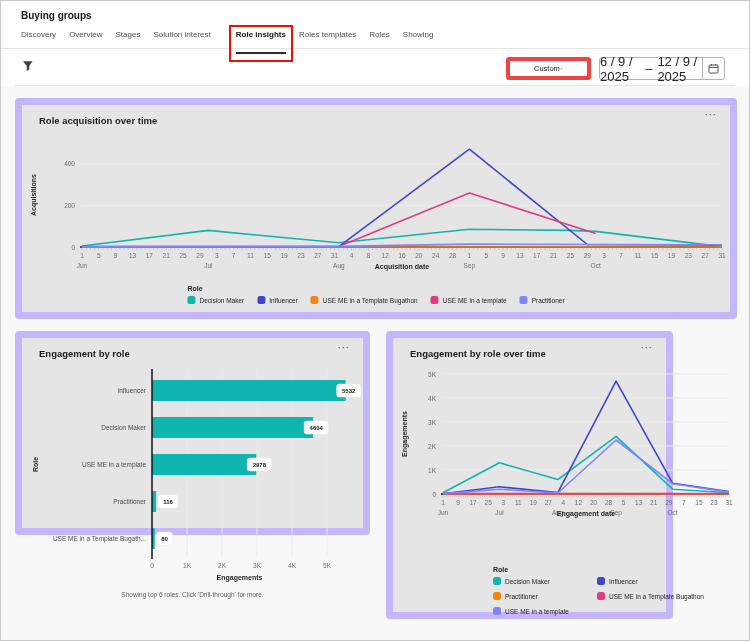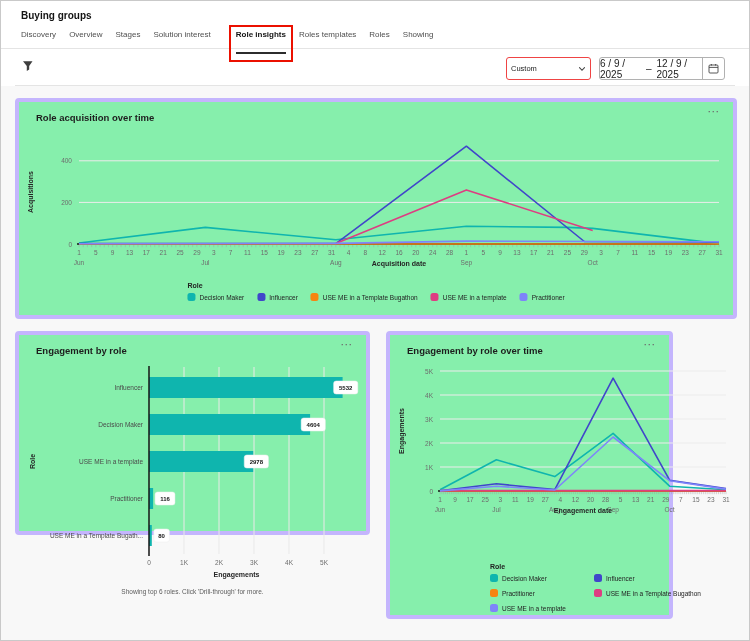--- a/index.html
+++ b/index.html
@@ -10,29 +10,29 @@
   .page-title{left:20px;top:9px;font-size:10px;font-weight:bold;color:#131313;}
   
   .tab-bar{left:20px;top:29px;display:flex;gap:13px;}
   .tab{position:relative;font-size:8px;color:#4f4f4f;padding-bottom:16px;cursor:pointer;white-space:nowrap;}
   .tab.active{color:#131313;font-weight:bold;margin-left:12px;}
   .tab-underline{position:absolute;left:0;right:0;bottom:1px;height:2px;background:#2c2c2c;}
   .annotation-box{position:absolute;left:-7px;right:-7px;top:-5px;bottom:-7px;border:2px solid var(--red,#EB1000);z-index:5;pointer-events:none;}
   .row-divider{left:0;right:0;top:47px;height:1px;background:#e4e4e4;}
   
   .funnel-btn{left:20px;top:58px;width:14px;height:14px;cursor:pointer;}
-  .select-box{left:505px;top:56px;width:85px;height:23px;box-sizing:border-box;border:1px solid #ef4444;border-radius:3px;
-    background:#fff;display:flex;align-items:center;justify-content:space-between;padding:0 4px;font-size:7.5px;color:#222;cursor:pointer;}
+  .select-box{left:505px;top:56px;width:85px;height:23px;box-sizing:border-box;border:4px solid #ef4444;border-radius:3px;
+    background:#fff;display:flex;align-items:center;justify-content:space-between;padding:0 24px;font-size:7.5px;color:#222;cursor:pointer;}
   .date-group{left:598px;top:56px;width:126px;height:23px;box-sizing:border-box;border:1px solid #b1b1b1;border-radius:3px;background:#fff;display:flex;}
-  .date-text{flex:1;display:flex;align-items:center;justify-content:center;gap:5px;font-size:10px;color:#222;}
+  .date-text{flex:1;display:flex;align-items:center;justify-content:center;gap:5px;font-size:13px;color:#222;}
   .cal-btn{width:21px;border-left:1px solid #b1b1b1;display:flex;align-items:center;justify-content:center;cursor:pointer;}
   .filter-divider{left:14px;right:14px;top:84px;height:1px;background:#e4e4e4;}
   
   .content-bg{left:0;right:0;top:85px;bottom:0;background:#f8f8f8;}
-  .card{position:absolute;background:#86efac;border:4px solid #c4b5fd;border-radius:4px;box-sizing:border-box;}
+  .card{position:absolute;background:#e5e5e5;border:7px solid #c4b5fd;border-radius:4px;box-sizing:border-box;}
   #card-acq{left:14px;top:97px;width:722px;height:221px;}
   #card-bar{left:14px;top:330px;width:355px;height:204px;}
   #card-eng{left:385px;top:330px;width:287px;height:288px;}
   .card-title{position:absolute;left:17px;top:10px;font-size:9.5px;font-weight:bold;color:#1d1d1d;}
   .more-btn{position:absolute;right:13px;top:5px;font-size:9px;font-weight:bold;color:#6e6e6e;letter-spacing:1px;cursor:pointer;}
   svg{position:absolute;display:block;}
   #chart-acq{left:4px;top:30px;width:706px;height:148px;}
   #chart-bar{left:6px;top:30px;width:343px;height:216px;}
   #chart-eng{left:4px;top:30px;width:343px;height:158px;}
   svg text{font-family:"Liberation Sans",sans-serif;}

